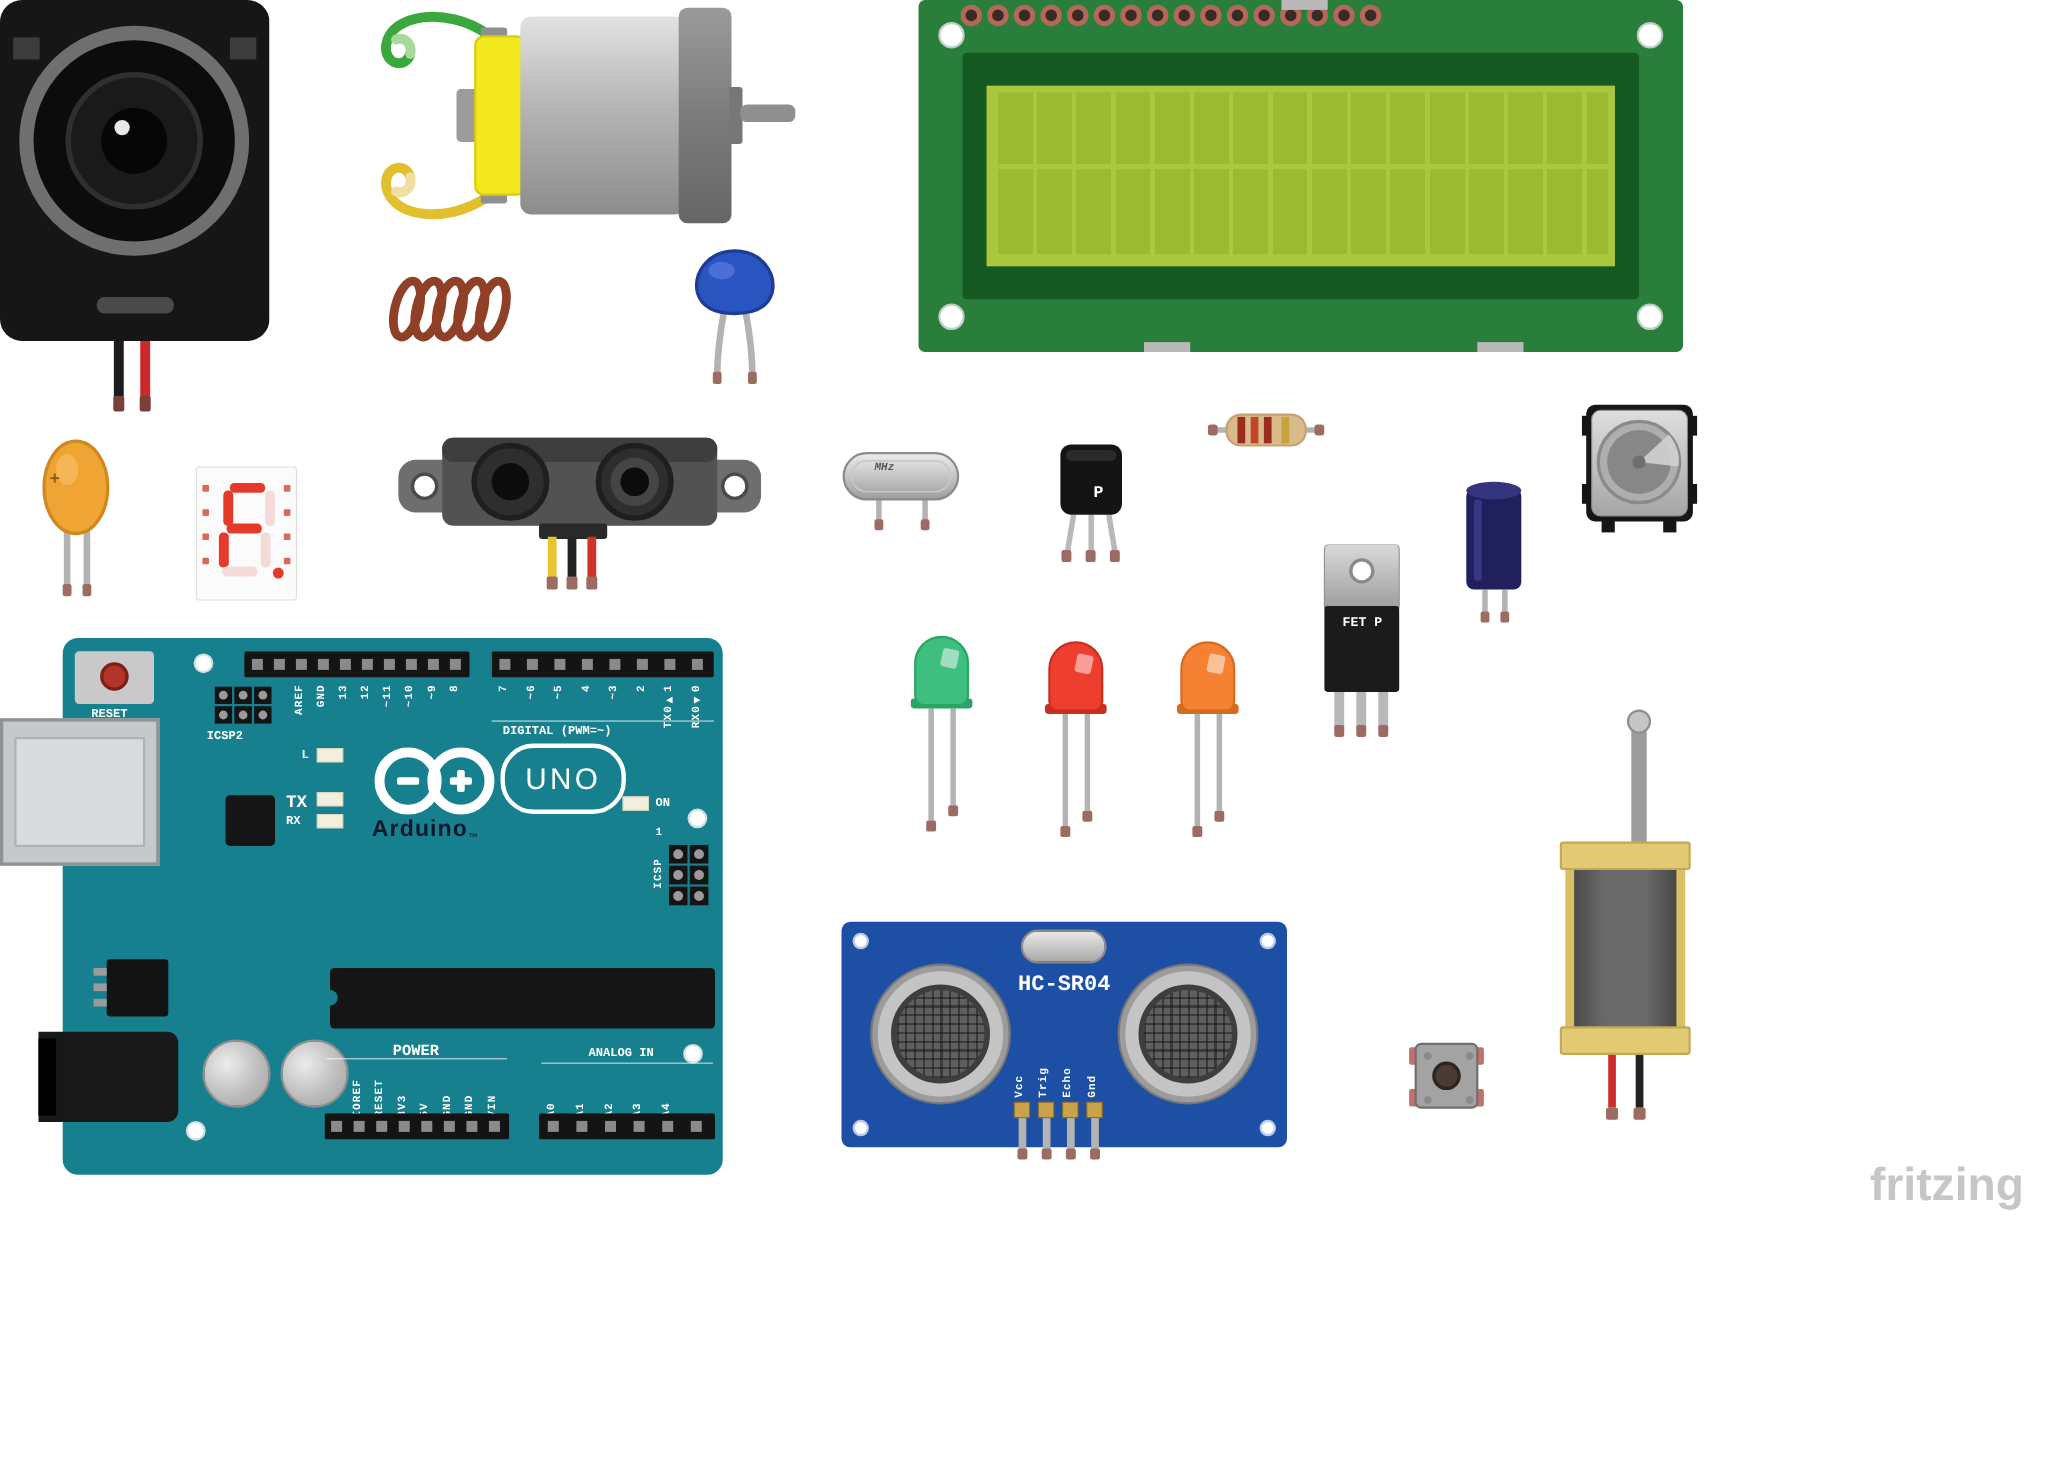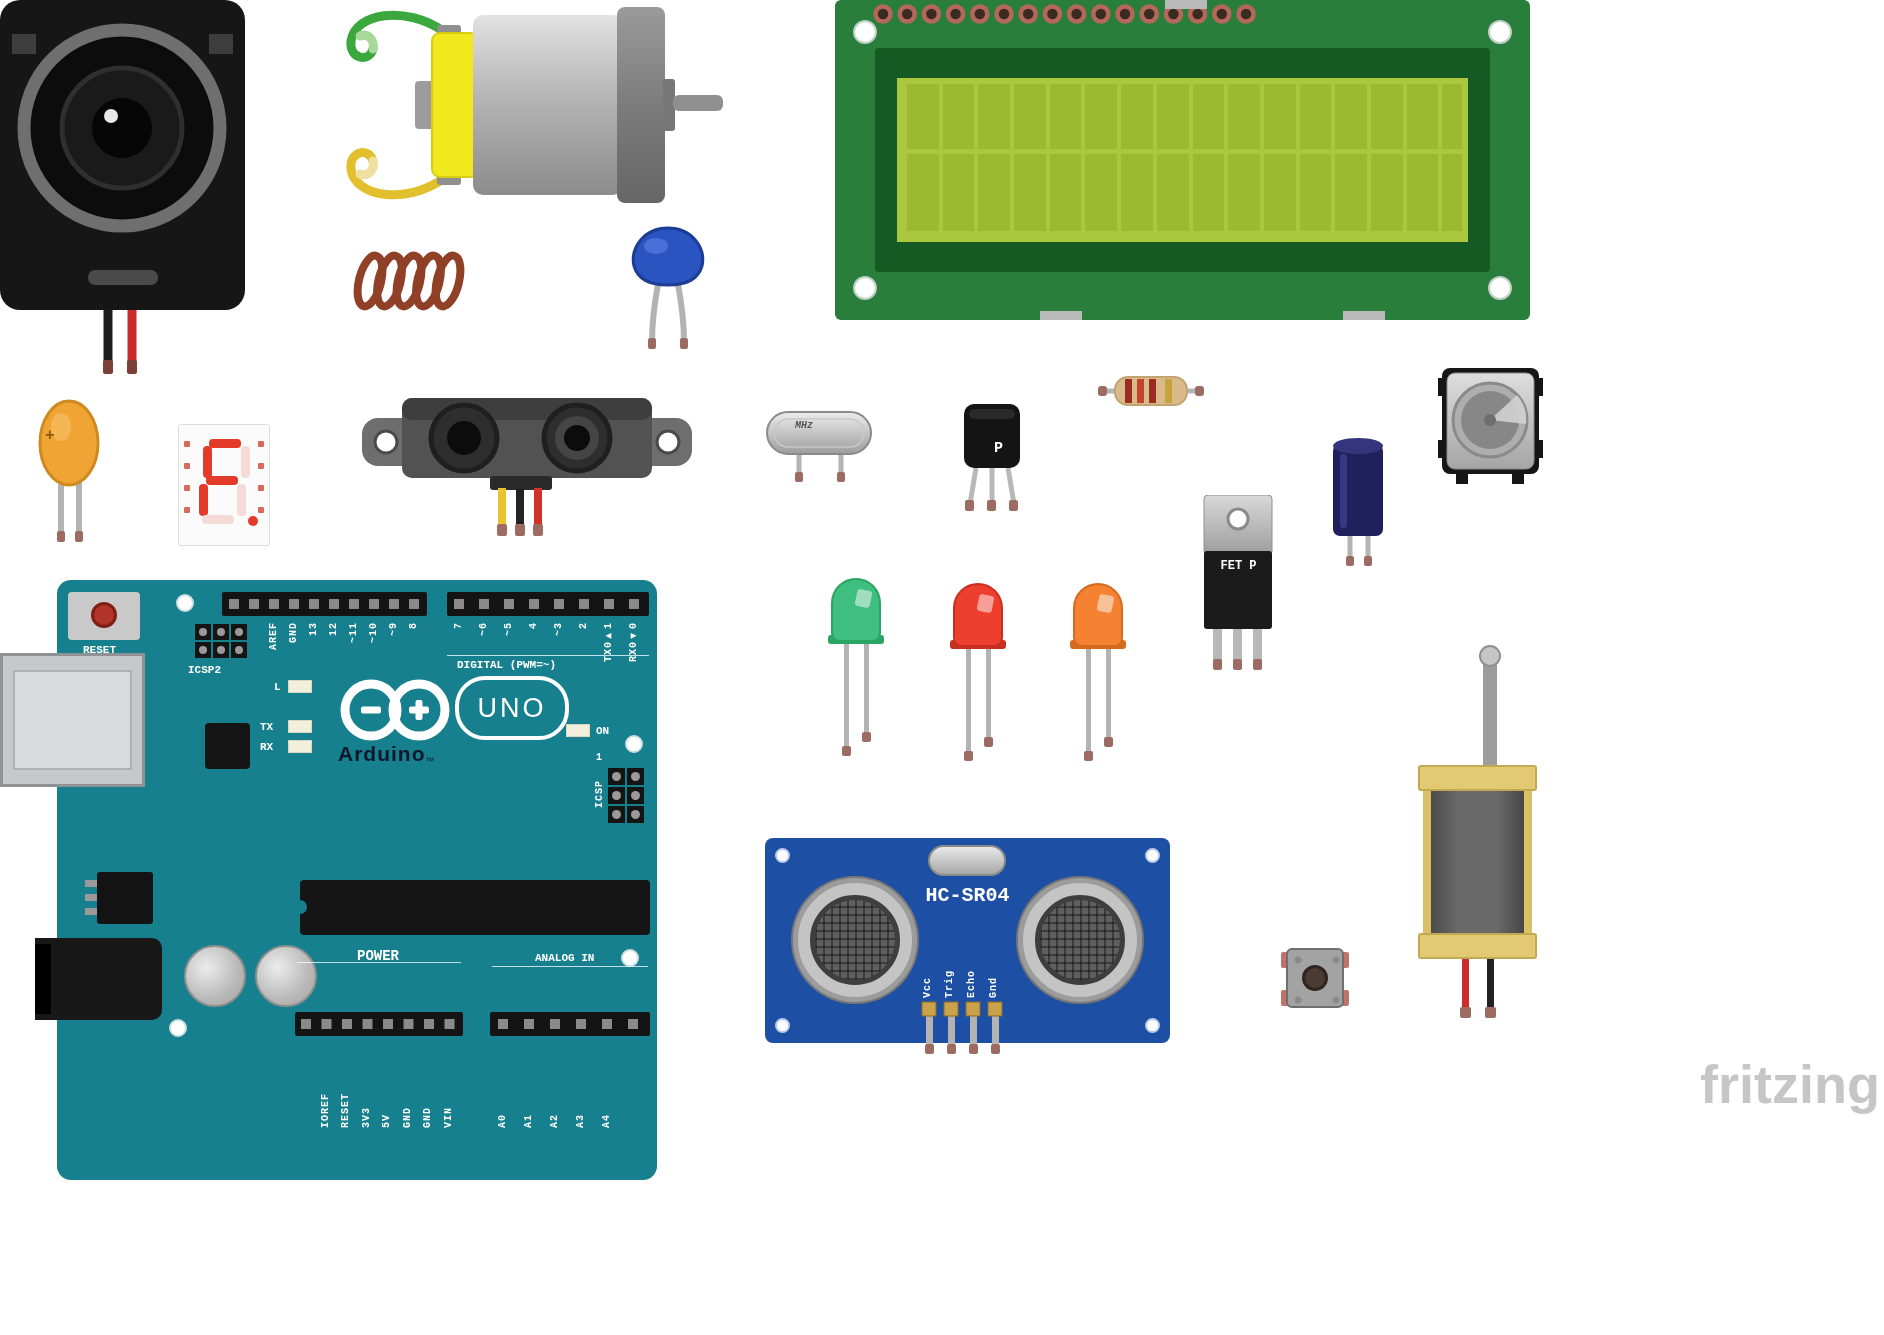--- a/index.html
+++ b/index.html
@@ -37,21 +37,21 @@
   .hc-hole{position:absolute;width:15px;height:15px;border-radius:50%;background:#fff;
         border:2px solid #b9c9e8;box-sizing:border-box;}
   .lcd-screen{position:absolute;left:62px;top:78px;width:571px;height:164px;
         background-color:#9cba2f;
         background-image:repeating-linear-gradient(90deg,#aac73e 0 4px,transparent 4px 35.7px),
                          repeating-linear-gradient(0deg,#aac73e 0 5px,transparent 5px 82px);
         border:6px solid #aac73e;box-sizing:border-box;}
   .dome{position:absolute;width:50px;height:64px;border-radius:25px 25px 9px 9px;box-sizing:border-box;}
   .glint{position:absolute;width:15px;height:17px;border-radius:3px;background:rgba(255,255,255,.5);transform:rotate(12deg);}
   .flange{position:absolute;width:56px;height:9px;border-radius:3px;}
-  .watermark{position:absolute;font-weight:bold;font-size:54px;color:#c6c6c6;letter-spacing:0px;}
+  .watermark{position:absolute;font-weight:bold;font-size:42px;color:#c6c6c6;letter-spacing:0px;}
 </style>
 </head>
 <body>
 
 <div id="stage">
 
   <div class="comp" style="left:0;top:0;">
     <svg width="245" height="378" viewBox="0 0 245 378">
       <rect x="0" y="0" width="245" height="310" rx="20" fill="#161616"></rect>
       <rect x="12" y="34" width="24" height="20" fill="#3d3d3d"></rect>
@@ -328,21 +328,21 @@
     <div class="glint" style="left:28px;top:12px;"></div>
   </div>
   <div class="comp" style="left:1070px;top:583px;width:56px;height:180px;">
     <div class="leg" style="left:16px;top:66px;height:102px;"></div>
     <div class="leg" style="left:36px;top:66px;height:88px;"></div>
     <div class="flange" style="left:0;top:57px;background:#d66a1f;"></div>
     <div class="dome" style="left:3px;top:0;background:#f58233;border:2px solid #d66a1f;"></div>
     <div class="glint" style="left:28px;top:12px;"></div>
   </div>
 
-  <div class="board" style="left:57px;top:580px;width:600px;height:600px;">
+  <div class="board" style="left:57px;top:580px;width:600px;height:488px;">
 
     <div class="abs" style="left:-57px;top:73px;width:145px;height:134px;background:#c6c9cb;border:3px solid #8f9294;box-sizing:border-box;">
       <div class="abs" style="left:10px;top:14px;width:119px;height:100px;background:#d8dbdd;border:2px solid #aeb1b3;box-sizing:border-box;"></div>
     </div>
 
     <div class="abs" style="left:-22px;top:358px;width:127px;height:82px;background:#181818;border-radius:0 10px 10px 0;">
       <div class="abs" style="left:0;top:6px;width:16px;height:70px;background:#000;"></div>
     </div>
 
     <div class="abs" style="left:11px;top:12px;width:72px;height:48px;background:#c9c9c9;border-radius:4px;">
@@ -415,21 +415,21 @@
     <span class="vlab" style="left:497px;top:42px;">~3</span>
     <span class="vlab" style="left:522px;top:42px;">2</span>
     <span class="vlab" style="left:547px;top:42px;">TX0►1</span>
     <span class="vlab" style="left:572px;top:42px;">RX0◄0</span>
 
     <div class="wline" style="left:390px;top:75px;width:202px;"></div>
     <span class="abs mono" style="left:400px;top:79px;font-size:11px;">DIGITAL (PWM=~)</span>
 
     <span class="abs mono" style="left:217px;top:101px;font-size:11px;">L</span>
     <div class="ledrect" style="left:231px;top:100px;"></div>
-    <span class="abs mono" style="left:203px;top:141px;font-size:11px;">TX</span>
+    <span class="abs mono" style="left:203px;top:141px;font-size:16px;">TX</span>
     <div class="ledrect" style="left:231px;top:140px;"></div>
     <span class="abs mono" style="left:203px;top:161px;font-size:11px;">RX</span>
     <div class="ledrect" style="left:231px;top:160px;"></div>
     <div class="ledrect" style="left:509px;top:144px;"></div>
     <span class="abs mono" style="left:539px;top:145px;font-size:11px;">ON</span>
 
     <svg class="abs" style="left:280px;top:90px;" width="125" height="80" viewBox="0 0 125 80">
       <circle cx="34" cy="40" r="26" fill="none" stroke="#ffffff" stroke-width="9"></circle>
       <circle cx="82" cy="40" r="26" fill="none" stroke="#ffffff" stroke-width="9"></circle>
       <rect x="24" y="36.5" width="20" height="7" rx="2" fill="#ffffff"></rect>

